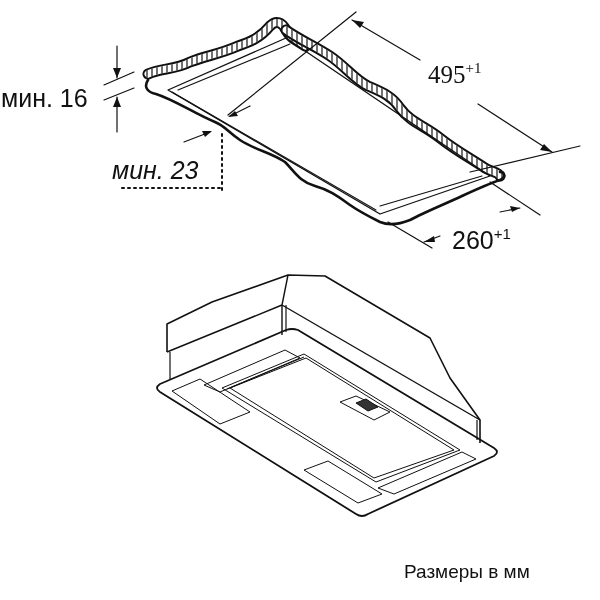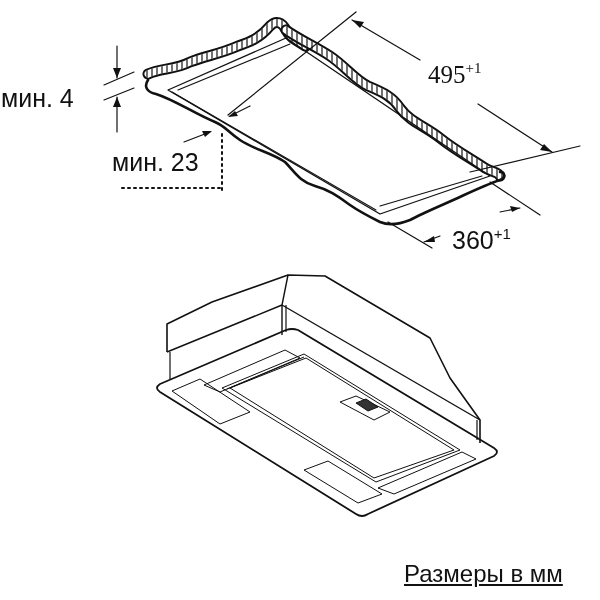--- a/index.html
+++ b/index.html
@@ -1,21 +1,21 @@
 <!DOCTYPE html>
 <html><head>
 <meta charset="utf-8">
 <style>
   html, body { margin: 0; padding: 0; background: #ffffff; }
   body { width: 600px; height: 600px; position: relative; overflow: hidden; font-family: "Liberation Sans", sans-serif; }
   svg { position: absolute; left: 0; top: 0; }
   .lbl { position: absolute; color: #111; font-family: "Liberation Sans", sans-serif; white-space: nowrap; line-height: 1; }
   .lbl sup { font-size: 60%; vertical-align: 0; position: relative; top: -0.7em; }
   .dim-text { font-size: 25px; }
-  .footer { font-size: 24px; text-decoration: underline; }
+  .footer { font-size: 19px; }
 </style>
 </head>
 <body>
 
 <svg width="600" height="600" viewBox="0 0 600 600">
   <defs>
     <pattern id="hatch" width="5" height="5" patternUnits="userSpaceOnUse" patternTransform="rotate(0)">
       <line x1="2" y1="0" x2="2" y2="5" stroke="#111" stroke-width="1.2"></line>
     </pattern>
   </defs>
@@ -86,20 +86,20 @@
 
     <path d="M222,388 L304,354 L460,450 L376,482 Z" stroke-width="1"></path>
     <path d="M230,388 L306,358 L454,450 L374,478 Z" stroke-width="1"></path>
     <path d="M227,389 L304,357" stroke-width="1"></path>
 
     <path d="M340,402 L356,396 L390,412 L374,420 Z" stroke-width="1"></path>
     <path d="M356,403 L366,399 L378,407 L368,411 Z" fill="#333" stroke-width="1"></path>
   </g>
 </svg>
 
-<div class="lbl dim-text" style="left:1px; top:86px;">мин. 4</div>
-<div class="lbl dim-text" style="left:112px; top:150px;">мин. 23</div>
+<div class="lbl dim-text" style="left:1px; top:86px;">мин. 16</div>
+<div class="lbl dim-text" style="left:112px; top:158px;font-style:italic;">мин. 23</div>
 
 <div class="lbl dim-text" style="left:428px; top:62px;font-family:Liberation Serif, serif;"><span>495</span><sup>+1</sup></div>
 
-<div class="lbl dim-text" style="left:452px; top:228px;"><span>360</span><sup>+1</sup></div>
+<div class="lbl dim-text" style="left:452px; top:228px;"><span>260</span><sup>+1</sup></div>
 
 <div class="lbl footer" style="left:404px; top:562px;">Размеры в мм</div>
 
 </body></html>

